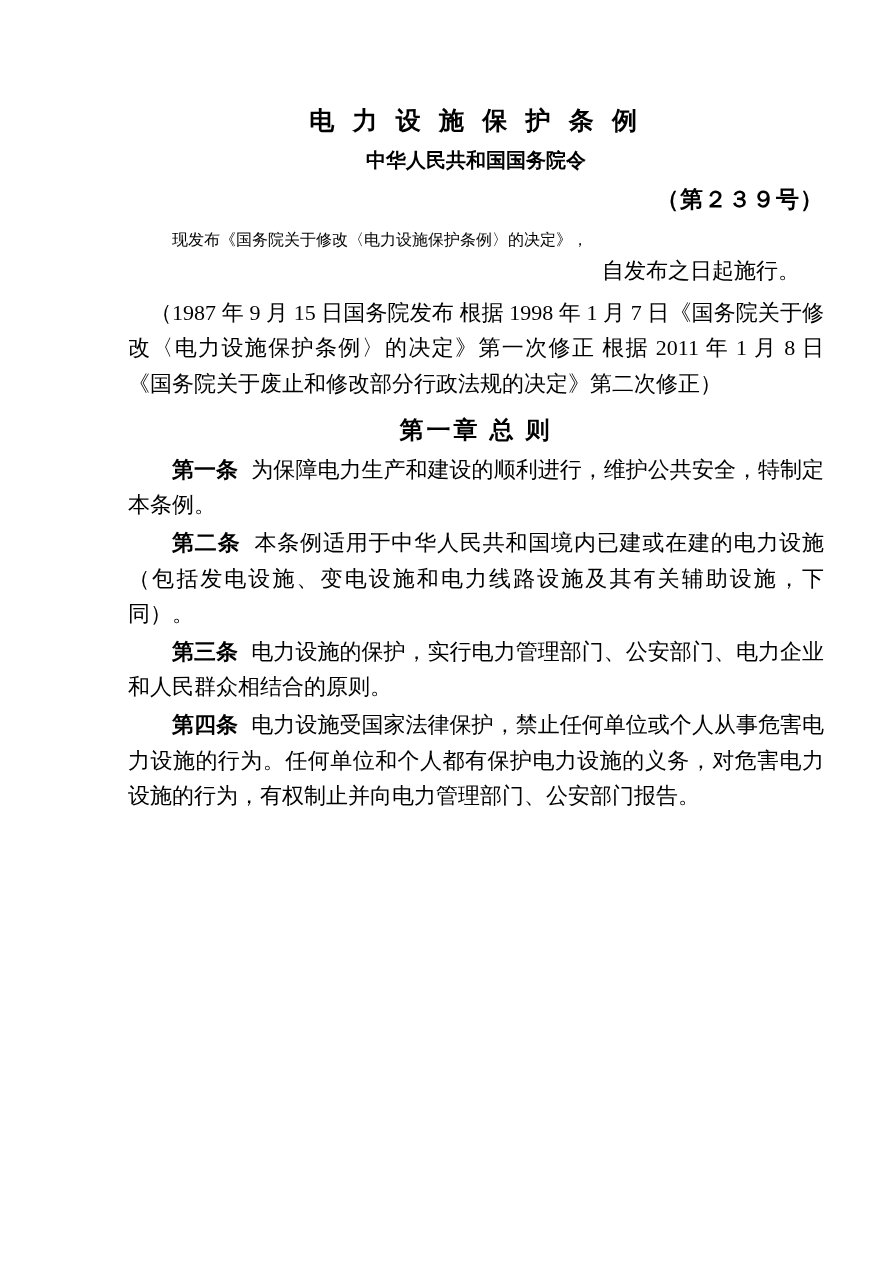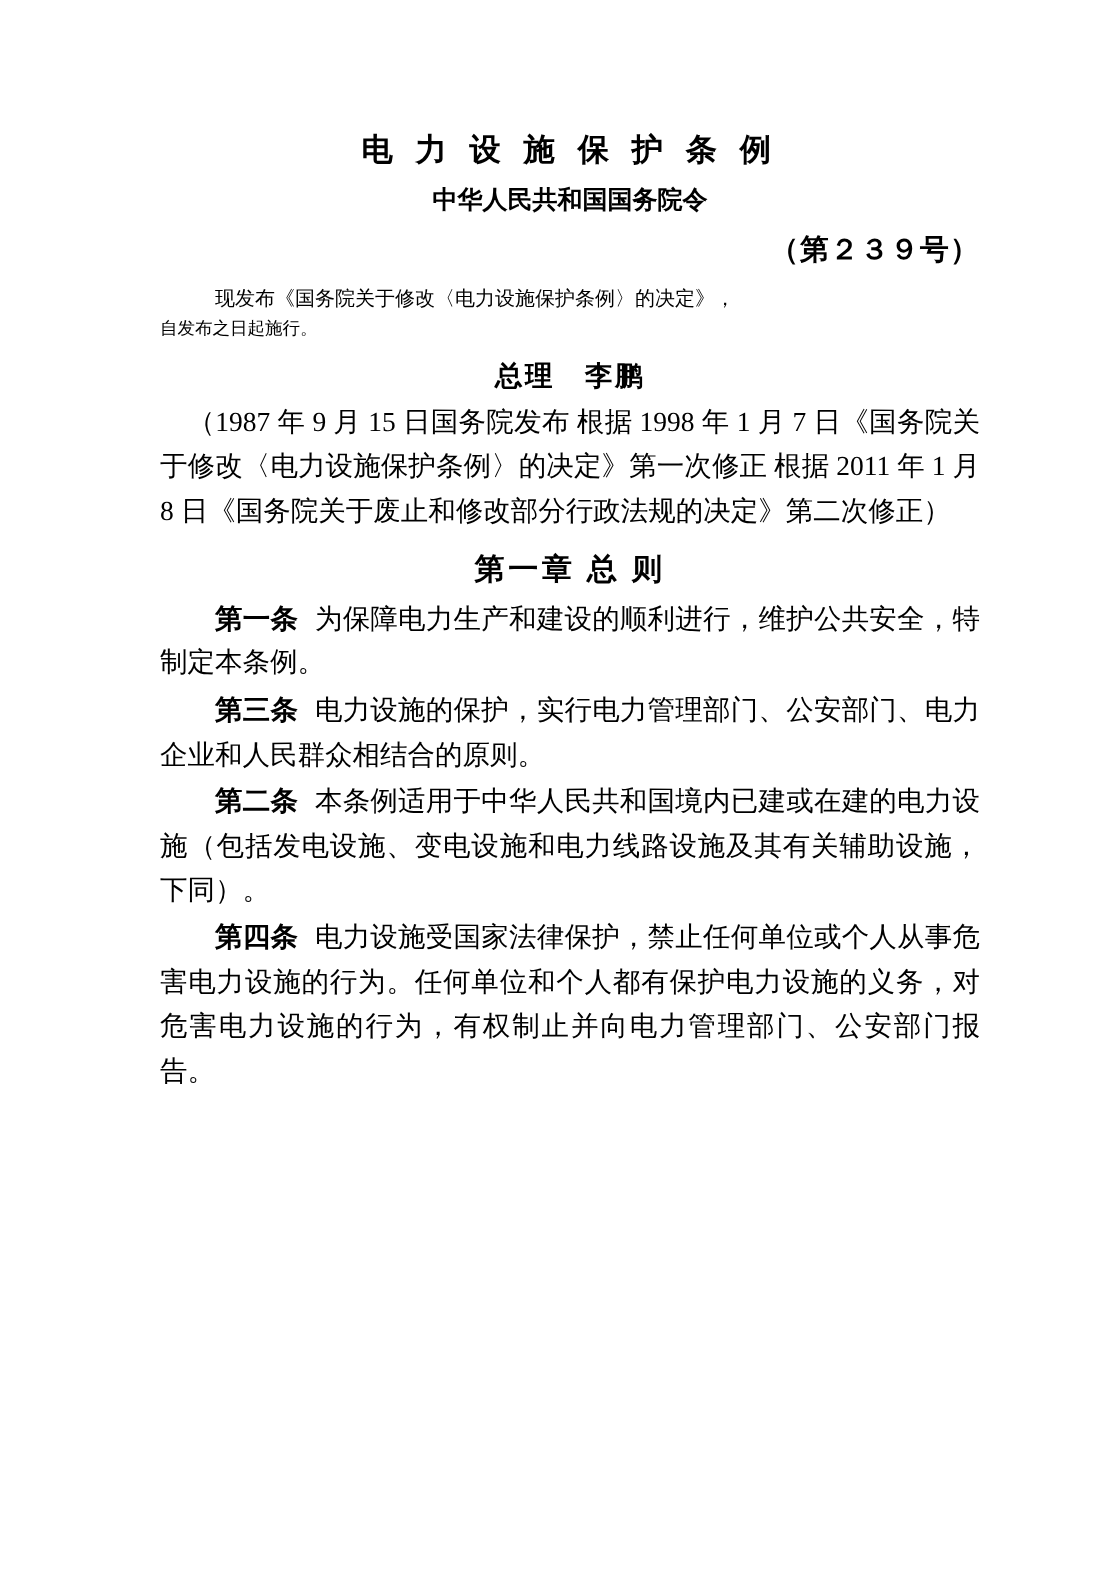--- a/index.html
+++ b/index.html
@@ -11,21 +11,21 @@
     width: 892px;
     height: 1262px;
     font-family: "Liberation Serif", "DejaVu Serif", serif;
     color: #000000;
     overflow: hidden;
   }
   .page {
     width: 892px;
     height: 924px;
     box-sizing: border-box;
-    padding: 104px 108px 0 128px;
+    padding: 104px 68px 0 128px;
     position: relative;
   }
   .doc-title {
     text-align: center;
     font-size: 25px;
     font-weight: bold;
     letter-spacing: 6px;
     line-height: 1.35;
     margin: 0 0 8px 0;
   }
@@ -46,23 +46,23 @@
   }
   .promulgation {
     font-size: 16px;
     line-height: 1.62;
     text-align: justify;
     text-justify: inter-ideograph;
     margin: 0;
     text-indent: 44px;
   }
   .promulgation-second {
-    font-size: 14px;
+    font-size: 22px;
     line-height: 1.62;
-    text-align: left;
+    text-align: right;
     margin: 0 24px 6px 0;
   }
   .signature {
     text-align: center;
     font-size: 22px;
     font-weight: bold;
     margin: 10px 0 4px 0;
     letter-spacing: 2px;
   }
   .sign-date {
@@ -107,39 +107,38 @@
 
   <h1 class="doc-title">电 力 设 施 保 护 条 例</h1>
 
   <div class="decree-line">中华人民共和国国务院令</div>
 
   <div class="decree-number">（第２３９号）</div>
 
   <p class="promulgation">现发布《国务院关于修改〈电力设施保护条例〉的决定》，</p>
   <p class="promulgation-second">自发布之日起施行。</p>
 
-  <div class="signature">总理　李鹏</div>
 
   <p class="revision-note">（1987 年 9 月 15 日国务院发布 根据 1998 年 1 月 7 日《国务院关于修改〈电力设施保护条例〉的决定》第一次修正 根据 2011 年 1 月 8 日《国务院关于废止和修改部分行政法规的决定》第二次修正）</p>
 
   <h2 class="chapter-title">第一章 总 则</h2>
 
   <p class="article">
     <span class="num">第一条</span>
     <span>为保障电力生产和建设的顺利进行，维护公共安全，特制定本条例。</span>
   </p>
 
   <p class="article">
-    <span class="num">第三条</span>
-    <span>电力设施的保护，实行电力管理部门、公安部门、电力企业和人民群众相结合的原则。</span>
+    <span class="num">第二条</span>
+    <span>本条例适用于中华人民共和国境内已建或在建的电力设施（包括发电设施、变电设施和电力线路设施及其有关辅助设施，下同）。</span>
   </p>
 
   <p class="article">
-    <span class="num">第二条</span>
-    <span>本条例适用于中华人民共和国境内已建或在建的电力设施（包括发电设施、变电设施和电力线路设施及其有关辅助设施，下同）。</span>
+    <span class="num">第三条</span>
+    <span>电力设施的保护，实行电力管理部门、公安部门、电力企业和人民群众相结合的原则。</span>
   </p>
 
   <p class="article">
     <span class="num">第四条</span>
     <span>电力设施受国家法律保护，禁止任何单位或个人从事危害电力设施的行为。任何单位和个人都有保护电力设施的义务，对危害电力设施的行为，有权制止并向电力管理部门、公安部门报告。</span>
   </p>
 
 </div>
 
 </body></html>

